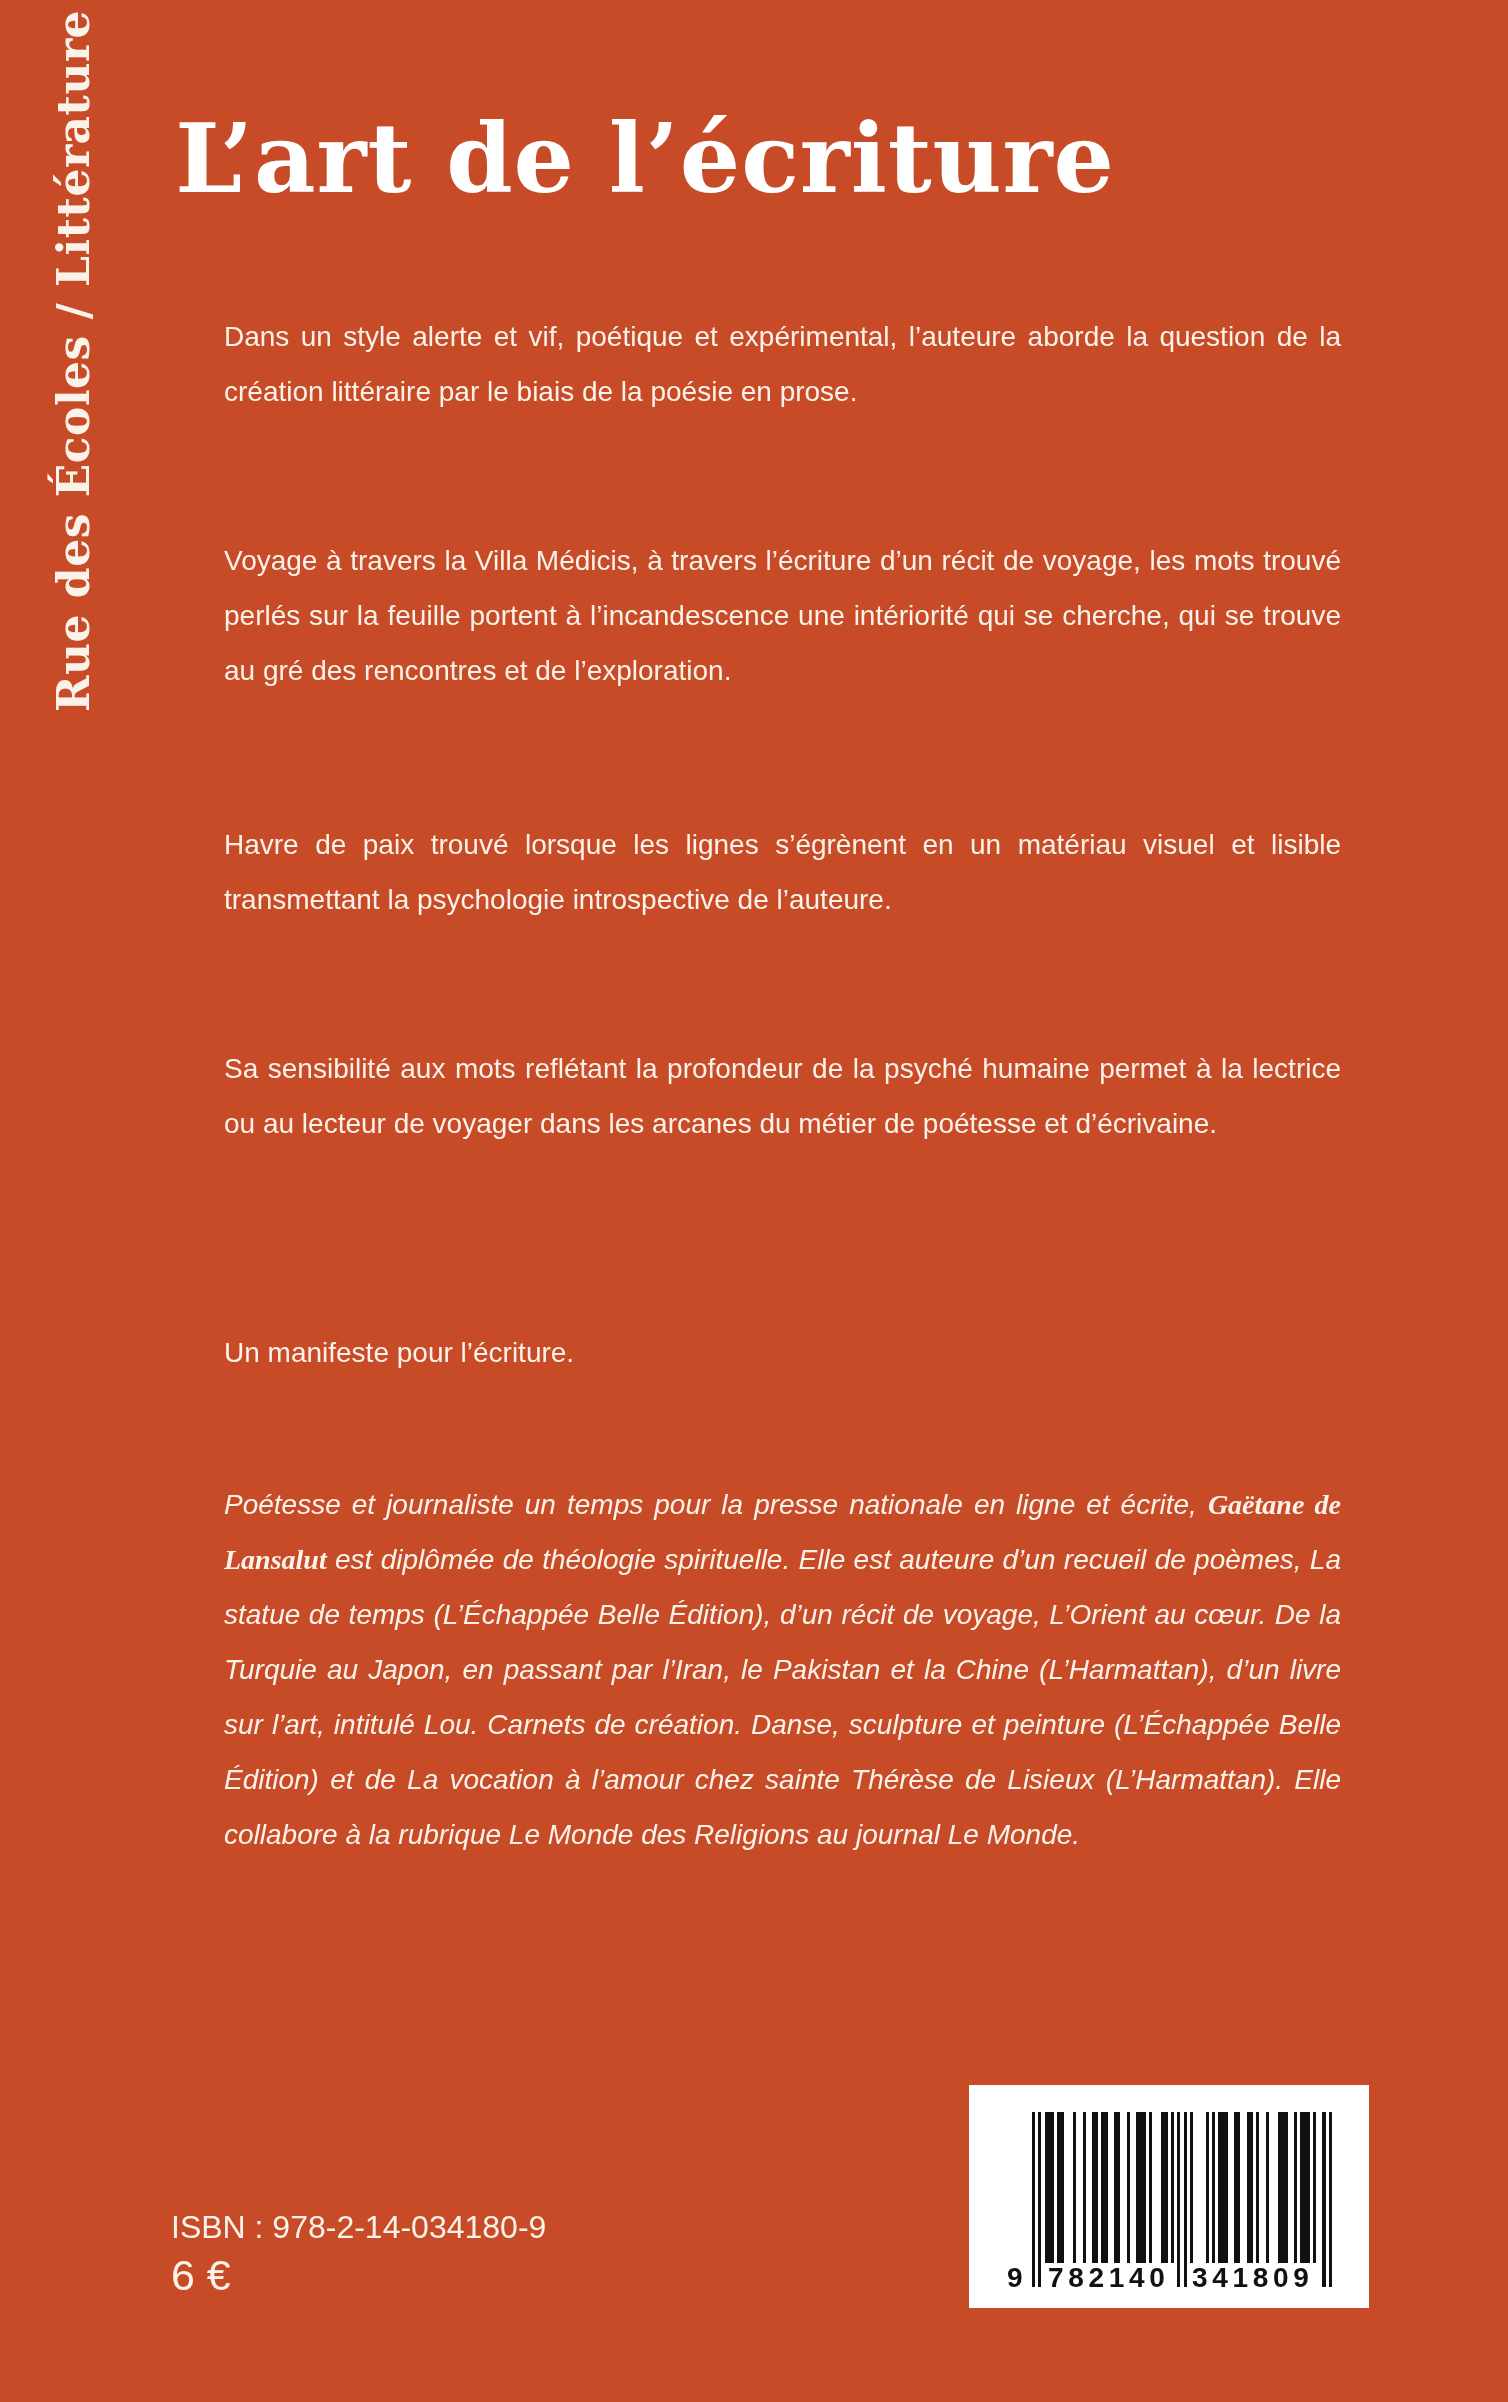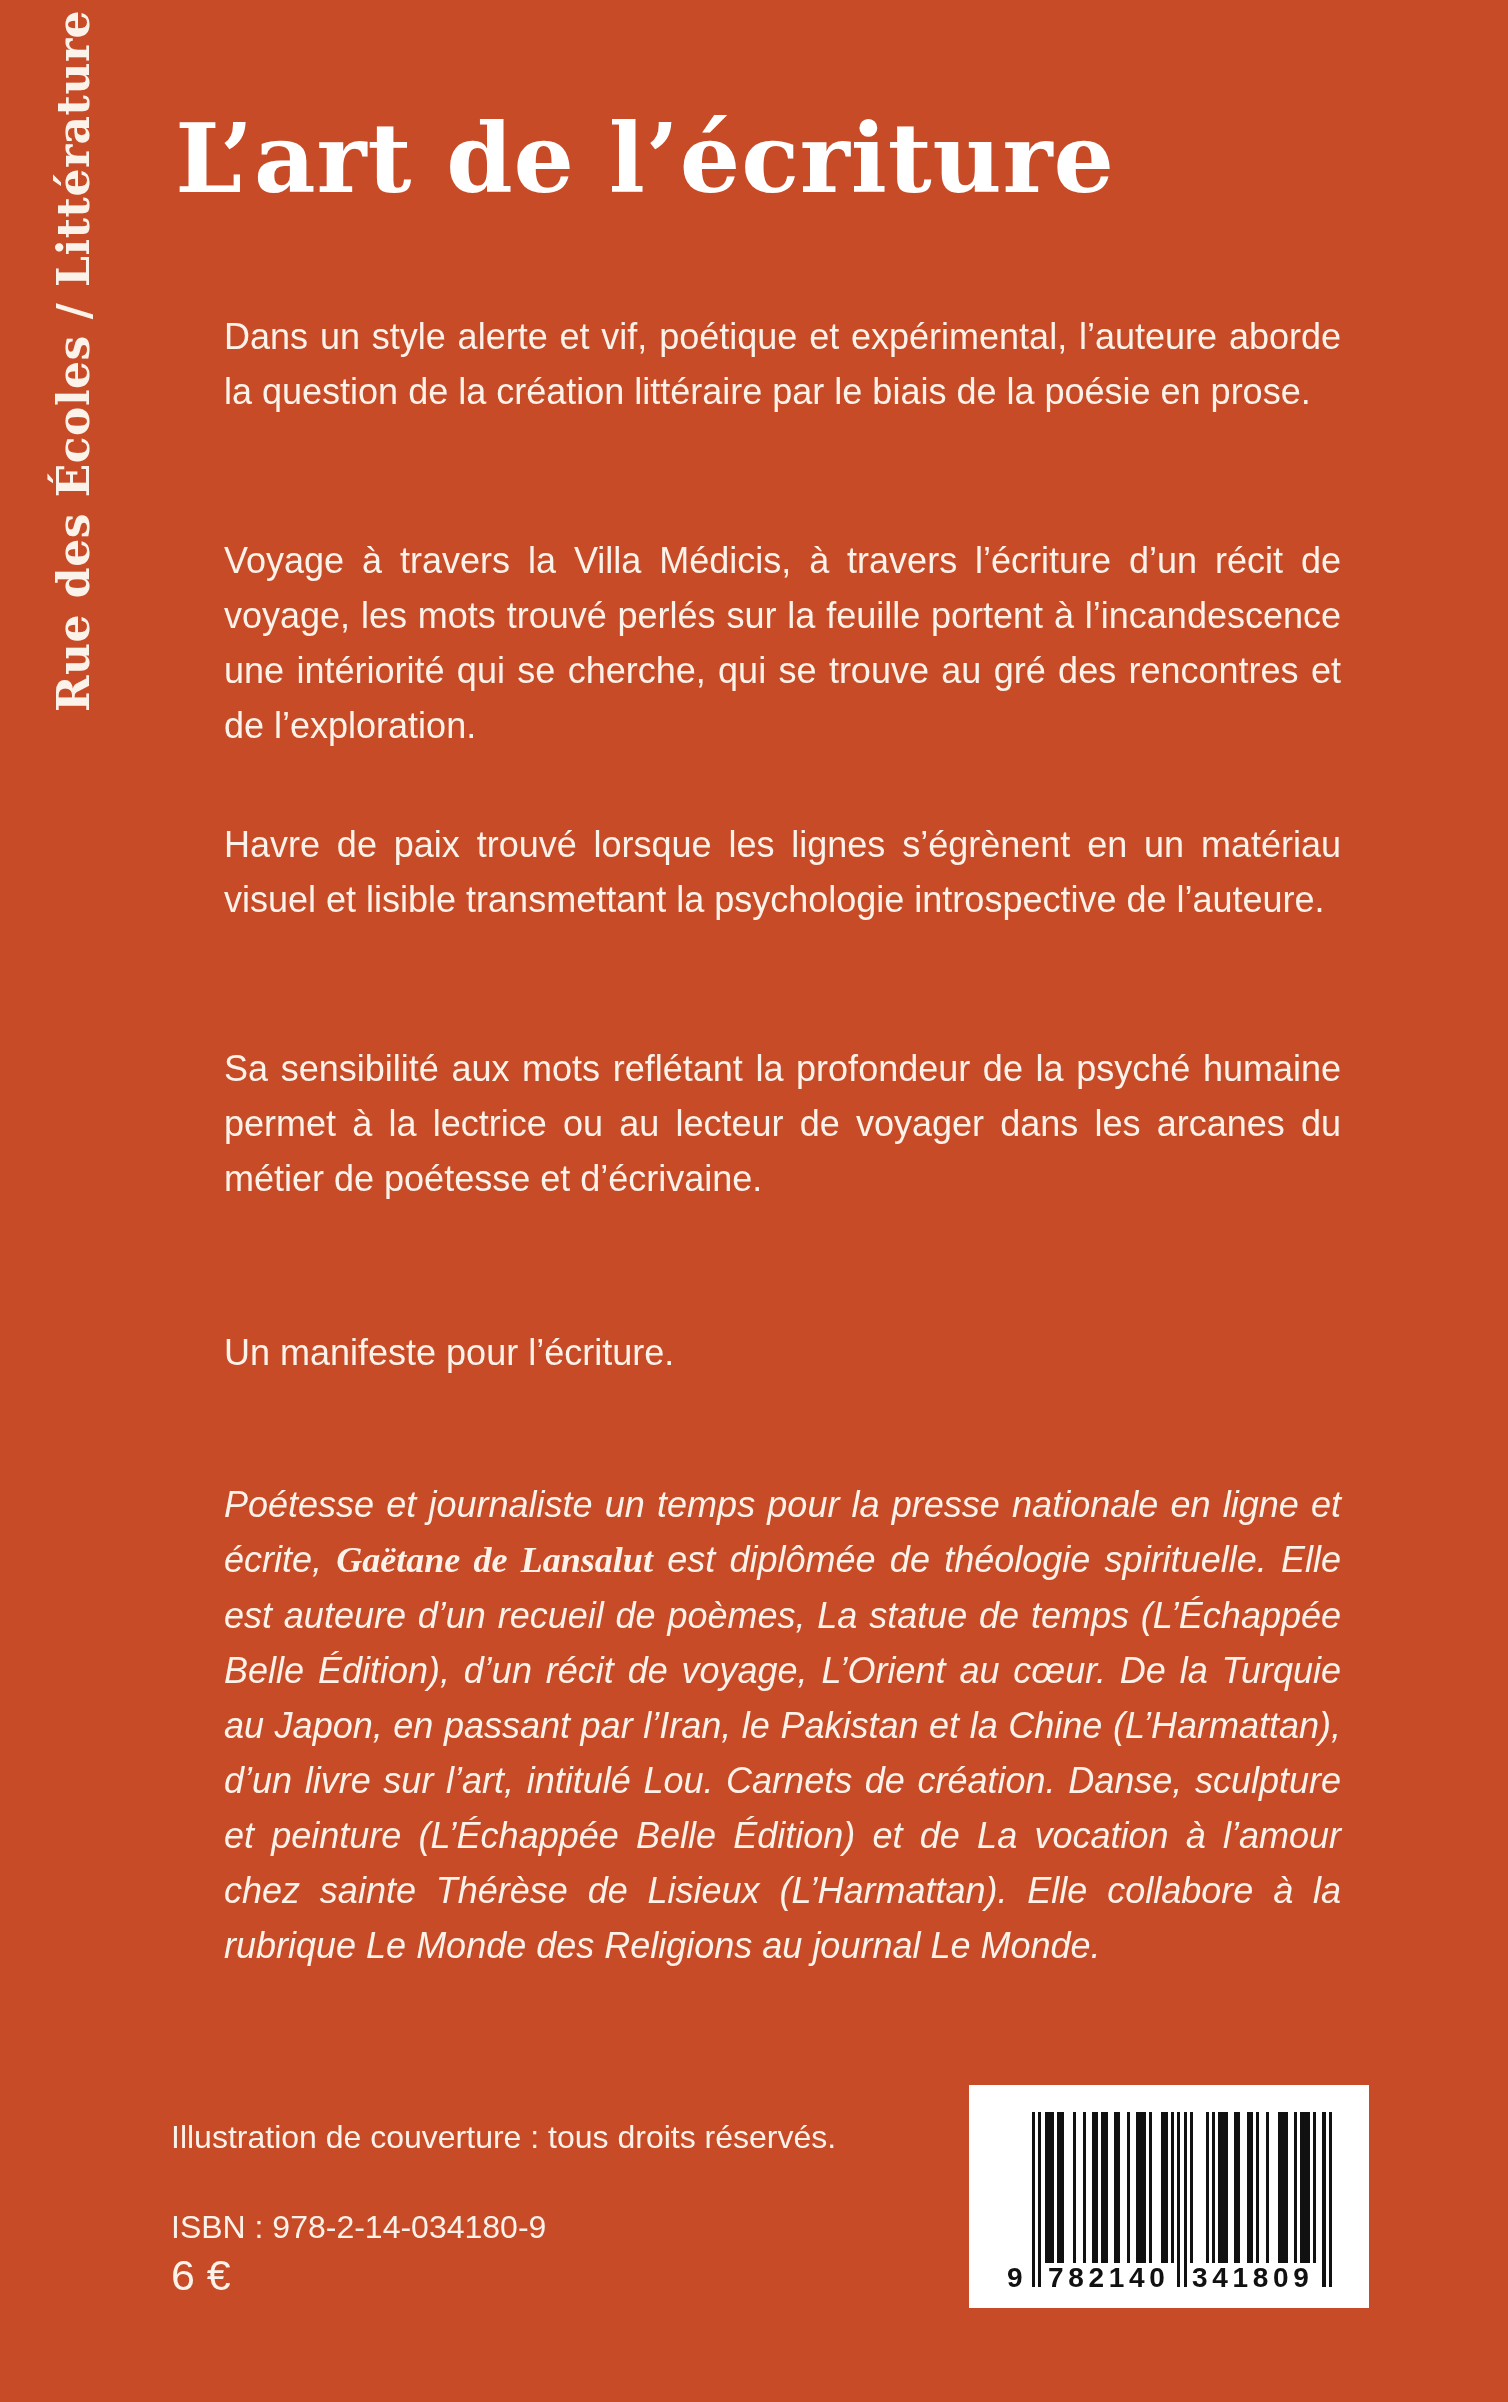--- a/index.html
+++ b/index.html
@@ -18,21 +18,21 @@
   .title{
     position:absolute;top:110px;left:0;width:1290px;
     text-align:center;
     font-family:"DejaVu Serif","Liberation Serif",serif;
     font-weight:bold;font-size:95px;line-height:98px;letter-spacing:0.9px;
     color:#FFFFFF;
   }
 
   .para{
     position:absolute;left:224px;width:1117px;margin:0;
-    font-size:36px;line-height:55px;
+    font-size:28px;line-height:55px;
     text-align:justify;
     color:#FBF3EA;
     letter-spacing:0px;
   }
   .p1{top:309px;}
   .p2{top:533px;}
   .p3{top:817px;}
   .p4{top:1041px;}
   .p5{top:1325px;text-align:left;}
   .bio{top:1477px;font-style:italic;}
@@ -80,21 +80,20 @@
   <div class="title">L’art de l’écriture</div>
 
   <p class="para p1">Dans un style alerte et vif, poétique et expérimental, l’auteure aborde la question de la création littéraire par le biais de la poésie en prose.</p>
   <p class="para p2">Voyage à travers la Villa Médicis, à travers l’écriture d’un récit de voyage, les mots trouvé perlés sur la feuille portent à l’incandescence une intériorité qui se cherche, qui se trouve au gré des rencontres et de l’exploration.</p>
   <p class="para p3">Havre de paix trouvé lorsque les lignes s’égrènent en un matériau visuel et lisible transmettant la psychologie introspective de l’auteure.</p>
   <p class="para p4">Sa sensibilité aux mots reflétant la profondeur de la psyché humaine permet à la lectrice ou au lecteur de voyager dans les arcanes du métier de poétesse et d’écrivaine.</p>
   <p class="para p5">Un manifeste pour l’écriture.</p>
 
   <p class="para bio"><span>Poétesse et journaliste un temps pour la presse nationale en ligne et écrite, </span><span class="bold">Gaëtane de Lansalut</span><span> est diplômée de théologie spirituelle. Elle est auteure d’un recueil de poèmes, La statue de temps (L’Échappée Belle Édition), d’un récit de voyage, L’Orient au cœur. De la Turquie au Japon, en passant par l’Iran, le Pakistan et la Chine (L’Harmattan), d’un livre sur l’art, intitulé Lou. Carnets de création. Danse, sculpture et peinture (L’Échappée Belle Édition) et de La vocation à l’amour chez sainte Thérèse de Lisieux (L’Harmattan). Elle collabore à la rubrique Le Monde des Religions au journal Le Monde.</span></p>
 
-  <div class="credit">Illustration de couverture : tous droits réservés.</div>
 
   <div class="isbn">ISBN : 978-2-14-034180-9</div>
 
   <div class="price">6 €</div>
 
   <div class="barcode">
     <div class="bars">
         <span class="bar guard" style="background: rgb(17, 17, 17);"></span>
         <span class="space guard"></span>
         <span class="bar guard" style="background: rgb(17, 17, 17);"></span>

